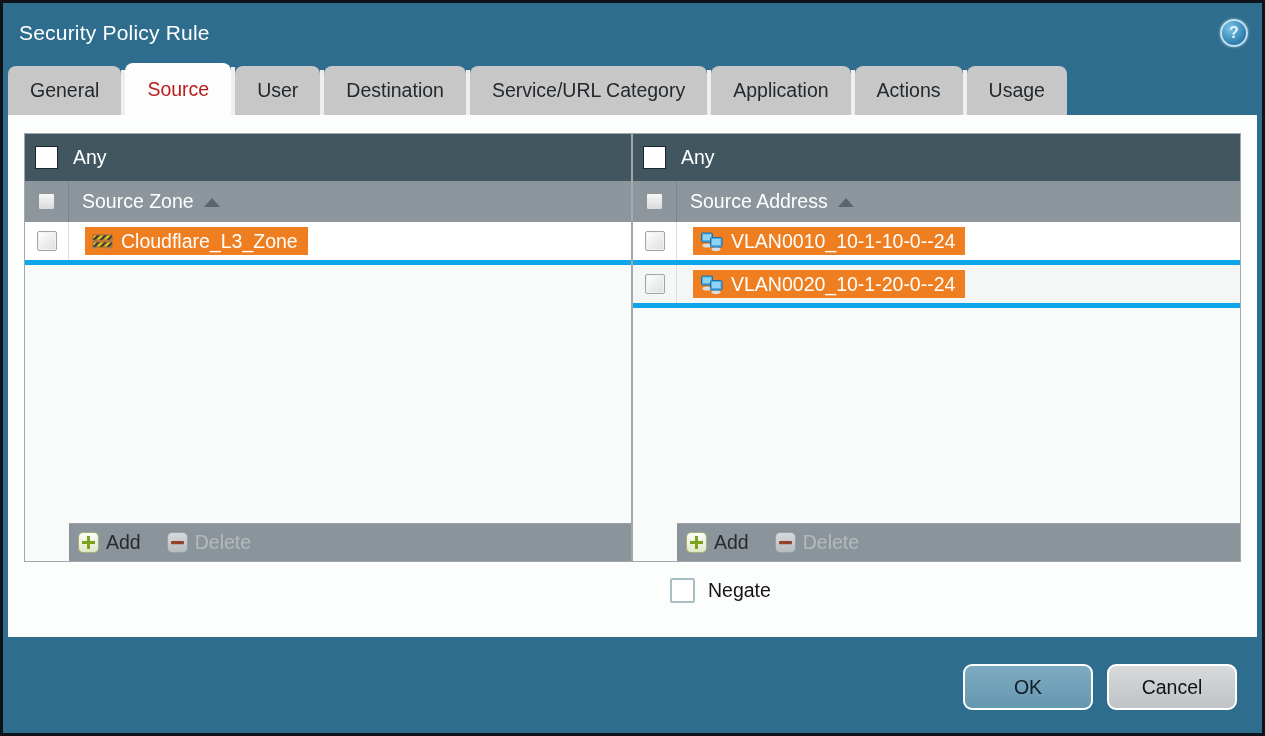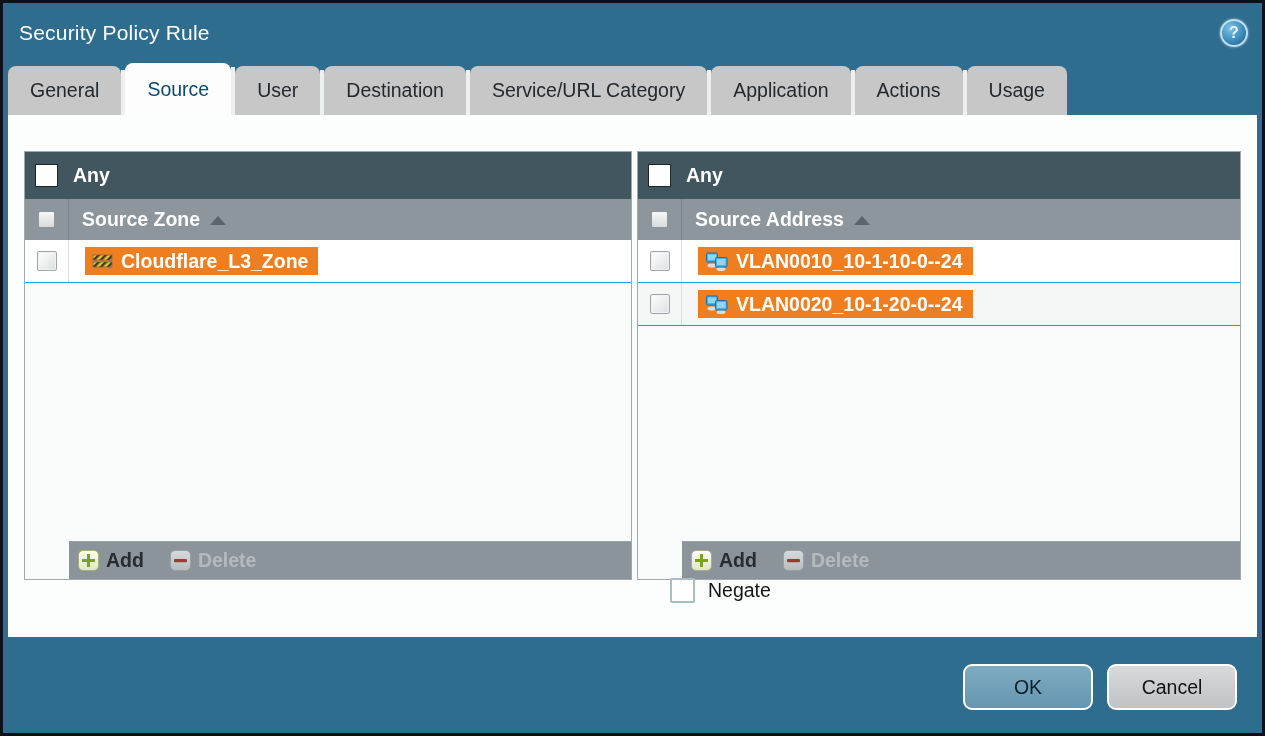--- a/index.html
+++ b/index.html
@@ -19,26 +19,26 @@
               color:#e3f4fd; font-size:16px; font-weight:bold; cursor:pointer;
               box-shadow:0 0 3px rgba(255,255,255,.5); }
 
   
   .tabs { height:52px; display:flex; align-items:flex-end; padding-left:5px; }
   .tab { background:#c7c7c7; height:49px; border-radius:8px 8px 0 0;
          padding:0 22px; display:flex; align-items:center;
          font-size:19.5px; color:#24292e; margin-right:4px; position:relative; cursor:pointer; }
   .tab:not(:last-child)::after { content:""; position:absolute; right:-4px; top:4px;
          bottom:0; width:4px; background:#eef0f0; }
-  .tab.active { background:#fdfdfd; color:#0c4a6e; height:52px;margin-top:8px; }
+  .tab.active { background:#fdfdfd; color:#b91c1c; height:52px;margin-top:8px; }
 
   
   .content { position:absolute; left:5px; right:5px; top:112px; bottom:96px;
              background:#fcfdfd; }
-  .panels { display:flex; gap:5px; padding:36px 16px 0 16px;font-weight:bold; }
+  .panels { display:flex; padding:18px 16px 0 16px; }
   .panel { height:429px; display:flex; flex-direction:column;
            border:1px solid #a2a9ad; background:#f9fafa; }
   .panel-zone { width:608px; flex:none; }
   .panel-addr { flex:1; }
 
   .any-row { height:47px; flex:none; background:#42565f; display:flex;
              align-items:center; gap:15px; padding-left:10px;
              color:#ffffff; font-size:19.5px; }
   .any-cb { width:23px; height:23px; background:#ffffff;
             border:1px solid #1c262b; cursor:pointer; }
@@ -50,21 +50,21 @@
   .header-cb { width:17px; height:17px; border-radius:2px;
                background:linear-gradient(#f7f7f7,#d8dadb);
                border:1px solid #8e9699; cursor:pointer; }
   .col-label { display:flex; align-items:center; gap:10px; padding-left:13px; }
   .sort-arrow { width:0; height:0; border-left:8px solid transparent;
                 border-right:8px solid transparent; border-bottom:9px solid #5a666c;
                 margin-top:2px; }
 
   .rows { flex:1; overflow:hidden; background:#f9fafa; }
   .row { height:43px; display:flex; align-items:center;
-         border-bottom:1px solid #0ea5e9; background:#ffffff; cursor:pointer; }
+         border-bottom:5px solid #0ea5e9; background:#ffffff; cursor:pointer; }
   .row.alt { background:#f5f7f7; }
   .row-cb-cell { width:44px; align-self:stretch; display:flex; align-items:center;
                  justify-content:center; border-right:1px solid #dadedf; }
   .row-cb { width:20px; height:20px; border-radius:2px;
             background:linear-gradient(135deg,#ffffff 0%,#dcdfe0 100%);
             border:1px solid #9fa6aa; box-shadow:inset 0 0 0 1px #f1f2f3; cursor:pointer; }
   .chip { margin-left:16px; height:28px; background:#ee7e20; color:#ffffff;
           display:flex; align-items:center; gap:8px; padding:0 10px 0 7px;
           font-size:19.5px; }
 

